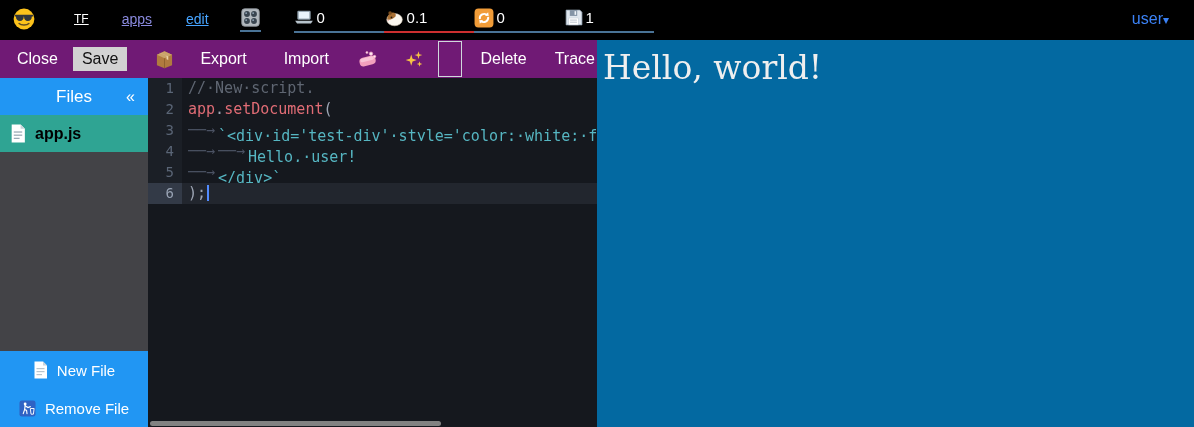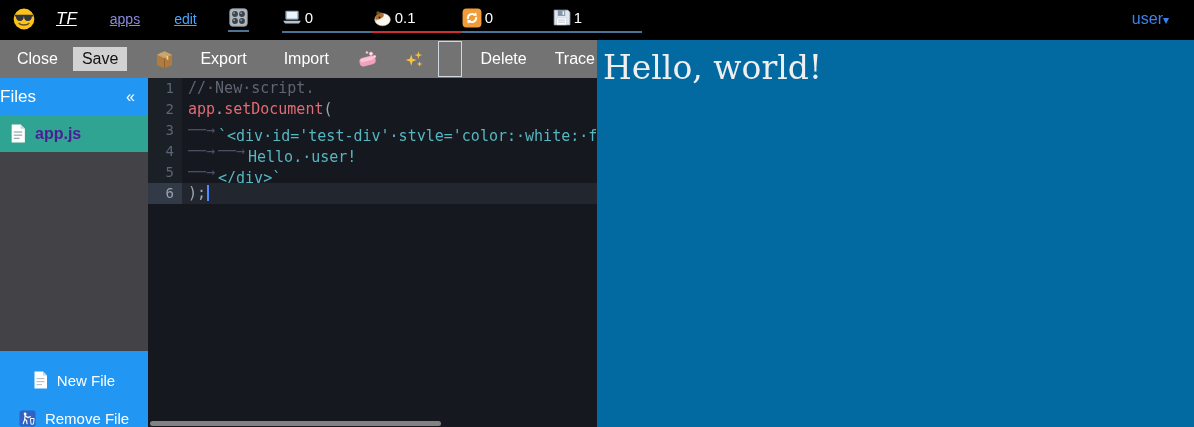--- a/index.html
+++ b/index.html
@@ -8,66 +8,66 @@
     width:1194px; height:427px; overflow:hidden; position:relative;
     background:#000; font-family:"Liberation Sans", sans-serif;
   }
 
   
   .topbar {
     position:absolute; left:0; top:0; width:1194px; height:38px;
     background:#000; display:flex; align-items:center; color:#fff; font-size:16px;
   }
   .logo { margin-left:13px; display:flex; }
-  .brand { margin-left:21px; color:#fff; text-decoration:underline; font-size:17px;font-style:italic; }
+  .brand { margin-left:39px; color:#fff; text-decoration:underline; font-size:12px; }
   .nav-link { text-decoration:underline; font-size:14px; }
   .nav-apps { margin-left:33px; color:#8a8ade; }
   .nav-edit { margin-left:34px; color:#47a4ff; }
   .knobs-wrap { margin-left:31px; display:flex; padding-bottom:2px; border-bottom:2px solid #4a7396; }
   .stats { margin-left:33px; display:flex; height:28px; }
   .stat { width:90px; display:flex; align-items:center; gap:3px; border-bottom:2px solid #4a7396; padding-bottom:1px; }
   .stat.bar-red { border-bottom-color:#cd2f2f; }
   .stat .val { font-size:15px; color:#fff; }
   .user-menu { margin-left:auto; margin-right:25px; color:#3b82f6; font-size:16px; cursor:default; }
   .user-menu .caret { font-size:12px; }
 
   
   .toolbar {
     position:absolute; left:0; top:38px; width:597px; height:40px;
-    background:#737373; border-top:2px solid #000;
+    background:#701a75; border-top:2px solid #000;
     display:flex; align-items:center; color:#fff; font-size:16px;
   }
   .tbtn { padding:0 2px; line-height:38px; white-space:nowrap; }
   .tb-close { margin-left:15px; }
   .tb-save { margin-left:13px; background:#d2d2d2; color:#111; height:24px; padding:0 9px; display:flex; align-items:center; }
   .tb-icon { display:flex; align-items:center; }
   .tb-package { margin-left:27px; }
   .tb-export { margin-left:23px; }
   .tb-import { margin-left:33px; }
   .tb-soap { margin-left:26px; }
   .tb-sparkles { margin-left:26px; }
   .tb-box { margin-left:14px; width:33px; height:36px; border:1px solid #cfd8dc; background:transparent; }
   .tb-delete { margin-left:16px;text-align:right; }
   .tb-trace { margin-left:24px; }
 
   
   .sidebar { position:absolute; left:0; top:78px; width:148px; height:349px; background:#434347; display:flex; flex-direction:column; }
   .files-header {
     height:37px; background:#2196f3; color:#fff; font-size:17px;
-    display:flex; align-items:center; justify-content:flex-start; position:relative; flex:0 0 auto;
+    display:flex; align-items:center; justify-content:center; position:relative; flex:0 0 auto;
   }
   .files-collapse { position:absolute; right:13px; top:0; line-height:37px; font-size:16px; }
   .file-item {
-    height:37px; background:#2fa493; color:#4c1d95; font-size:16px; font-weight:bold;
+    height:37px; background:#2fa493; color:#000000; font-size:16px; font-weight:bold;
     display:flex; align-items:center; gap:9px; padding-left:10px; flex:0 0 auto;
   }
   .sidebar-spacer { flex:1 1 auto; }
   .sidebar-footer { flex:0 0 auto; background:#2196f3; }
   .footer-item {
-    height:38px; display:flex; align-items:flex-end; justify-content:center; gap:9px;
+    height:38px; display:flex; align-items:center; justify-content:center; gap:9px;
     color:#fff; font-size:15px;
   }
 
   
   .editor {
     position:absolute; left:148px; top:78px; width:449px; height:349px;
     background:#15181e; font-family:"DejaVu Sans Mono", monospace; overflow:hidden;
   }
   .ed-row { display:flex; height:21px; line-height:21px; }
   .ed-num {

